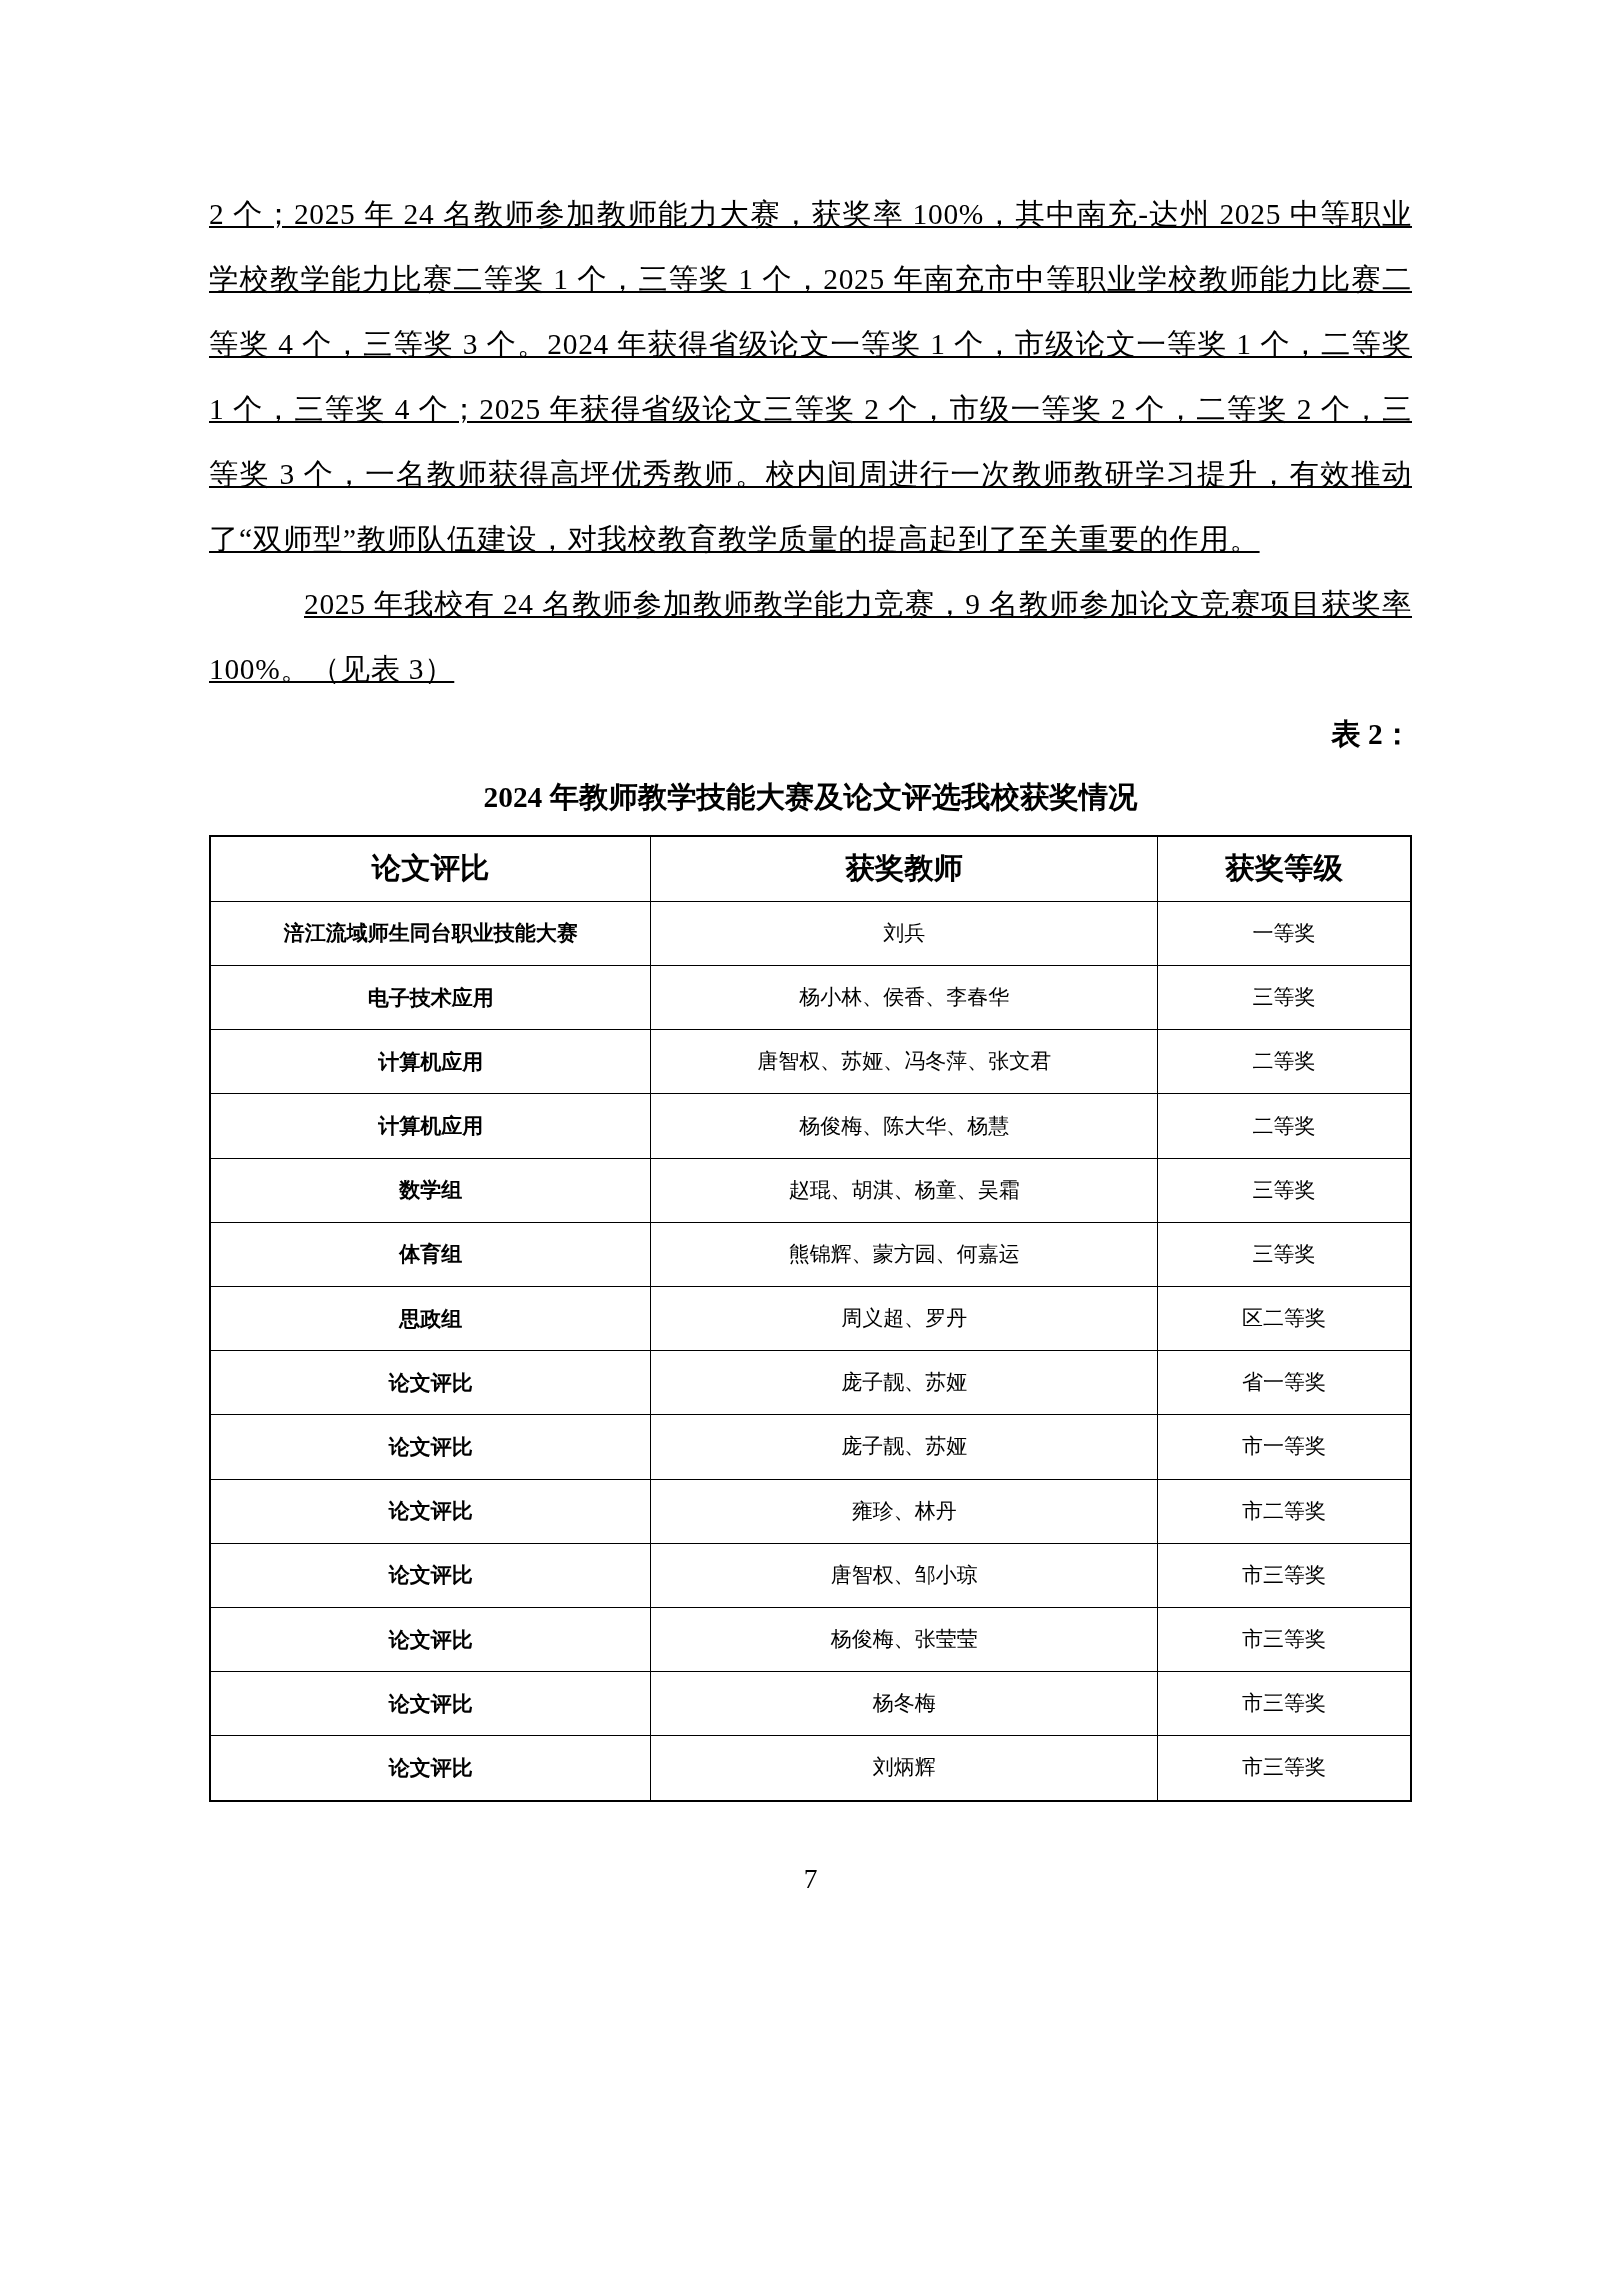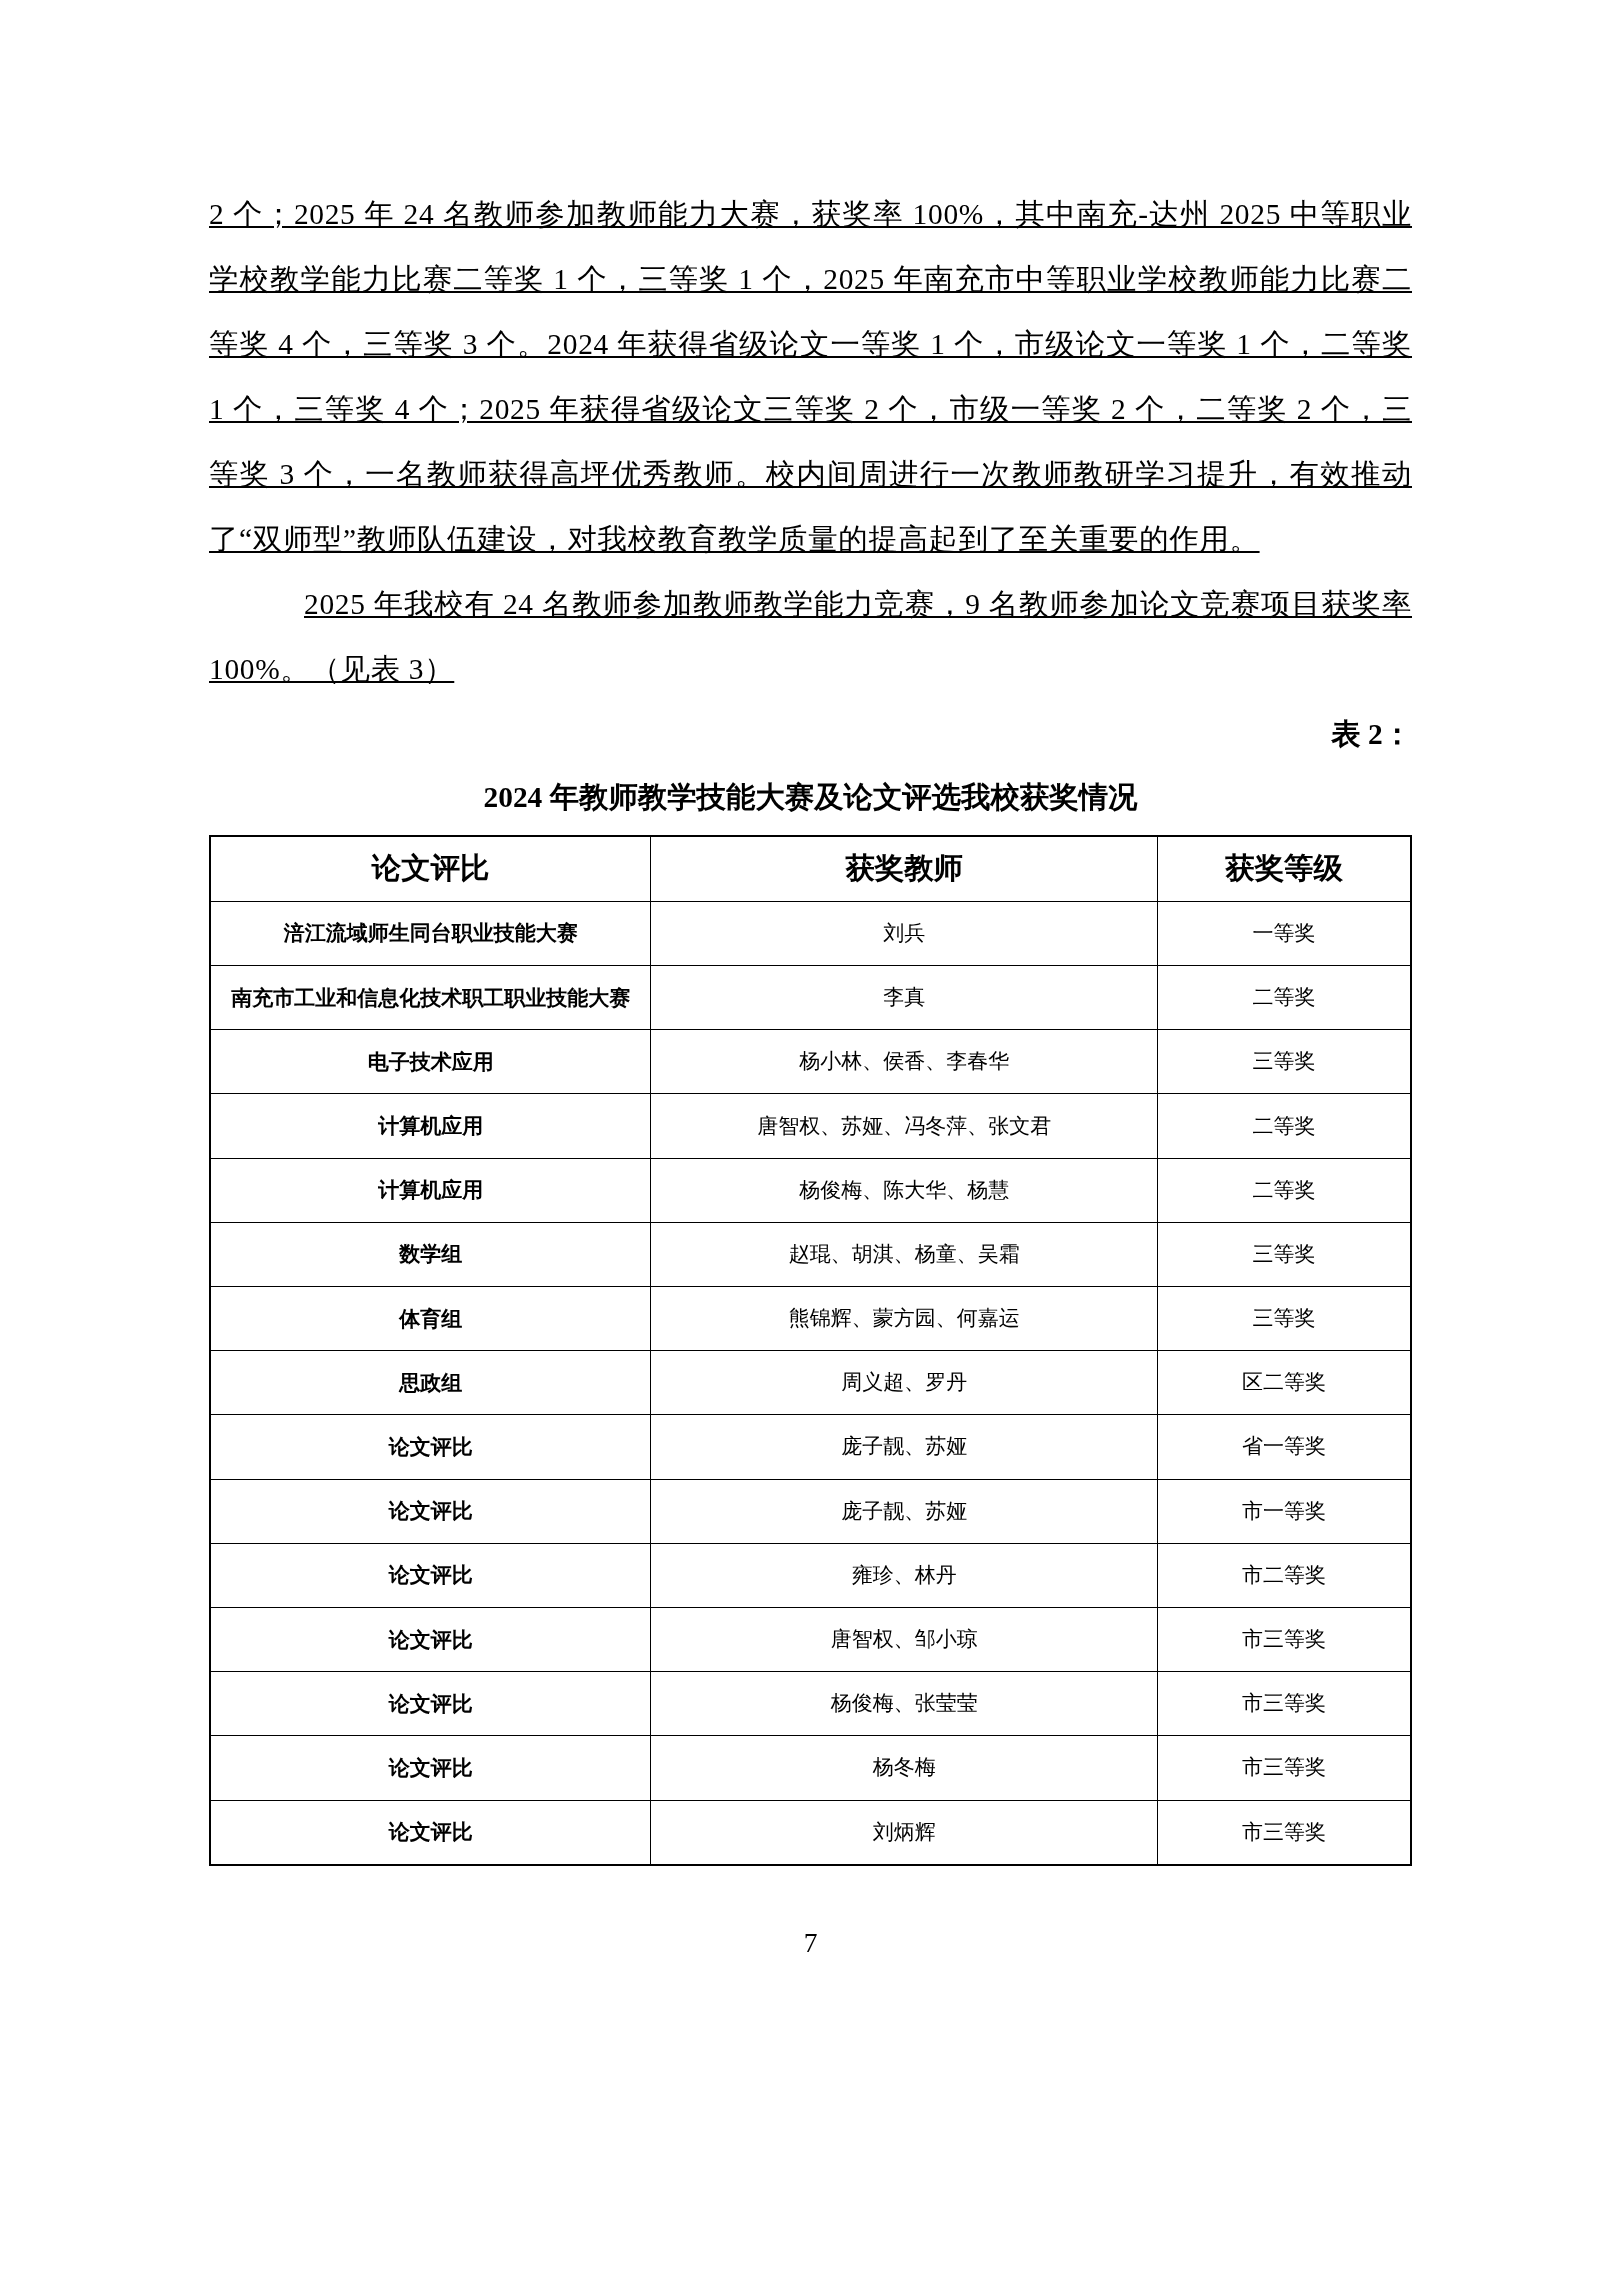--- a/index.html
+++ b/index.html
@@ -122,25 +122,20 @@
         <th>获奖等级</th>
       </tr>
     </thead>
     <tbody id="awards-tbody">
         <tr>
           <td class="c1">涪江流域师生同台职业技能大赛</td>
           <td>刘兵</td>
           <td>一等奖</td>
         </tr>
         <tr>
-          <td class="c1">南充市工业和信息化技术职工职业技能大赛</td>
-          <td>李真</td>
-          <td>二等奖</td>
-        </tr>
-        <tr>
           <td class="c1">电子技术应用</td>
           <td>杨小林、侯香、李春华</td>
           <td>三等奖</td>
         </tr>
         <tr>
           <td class="c1">计算机应用</td>
           <td>唐智权、苏娅、冯冬萍、张文君</td>
           <td>二等奖</td>
         </tr>
         <tr>

